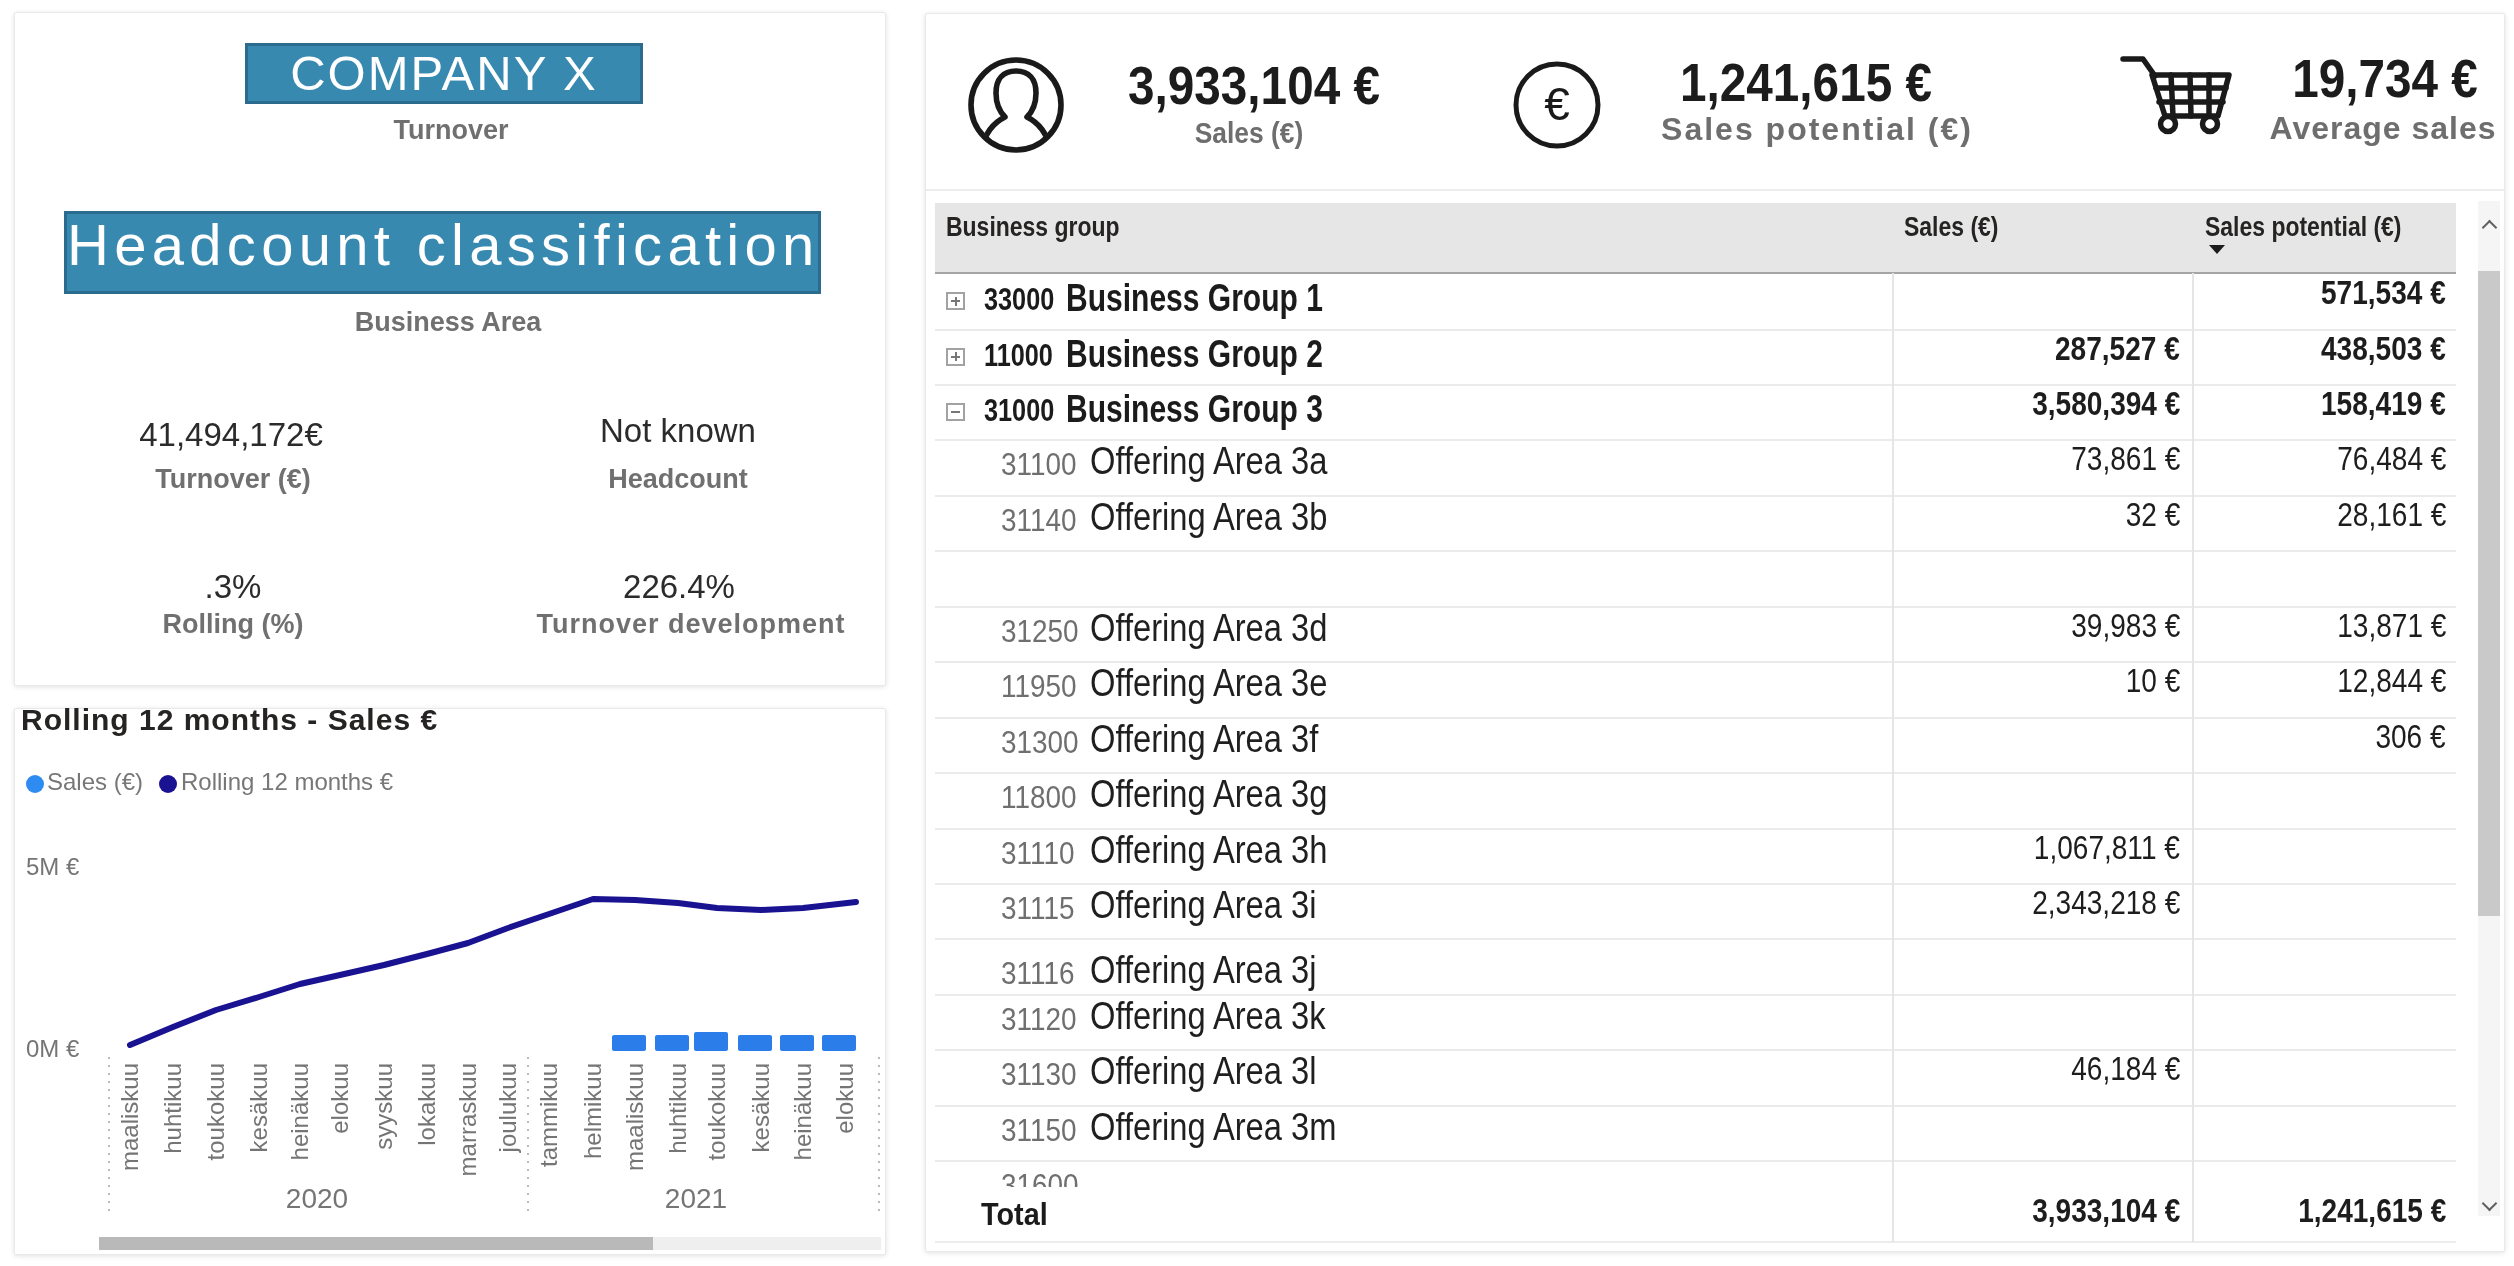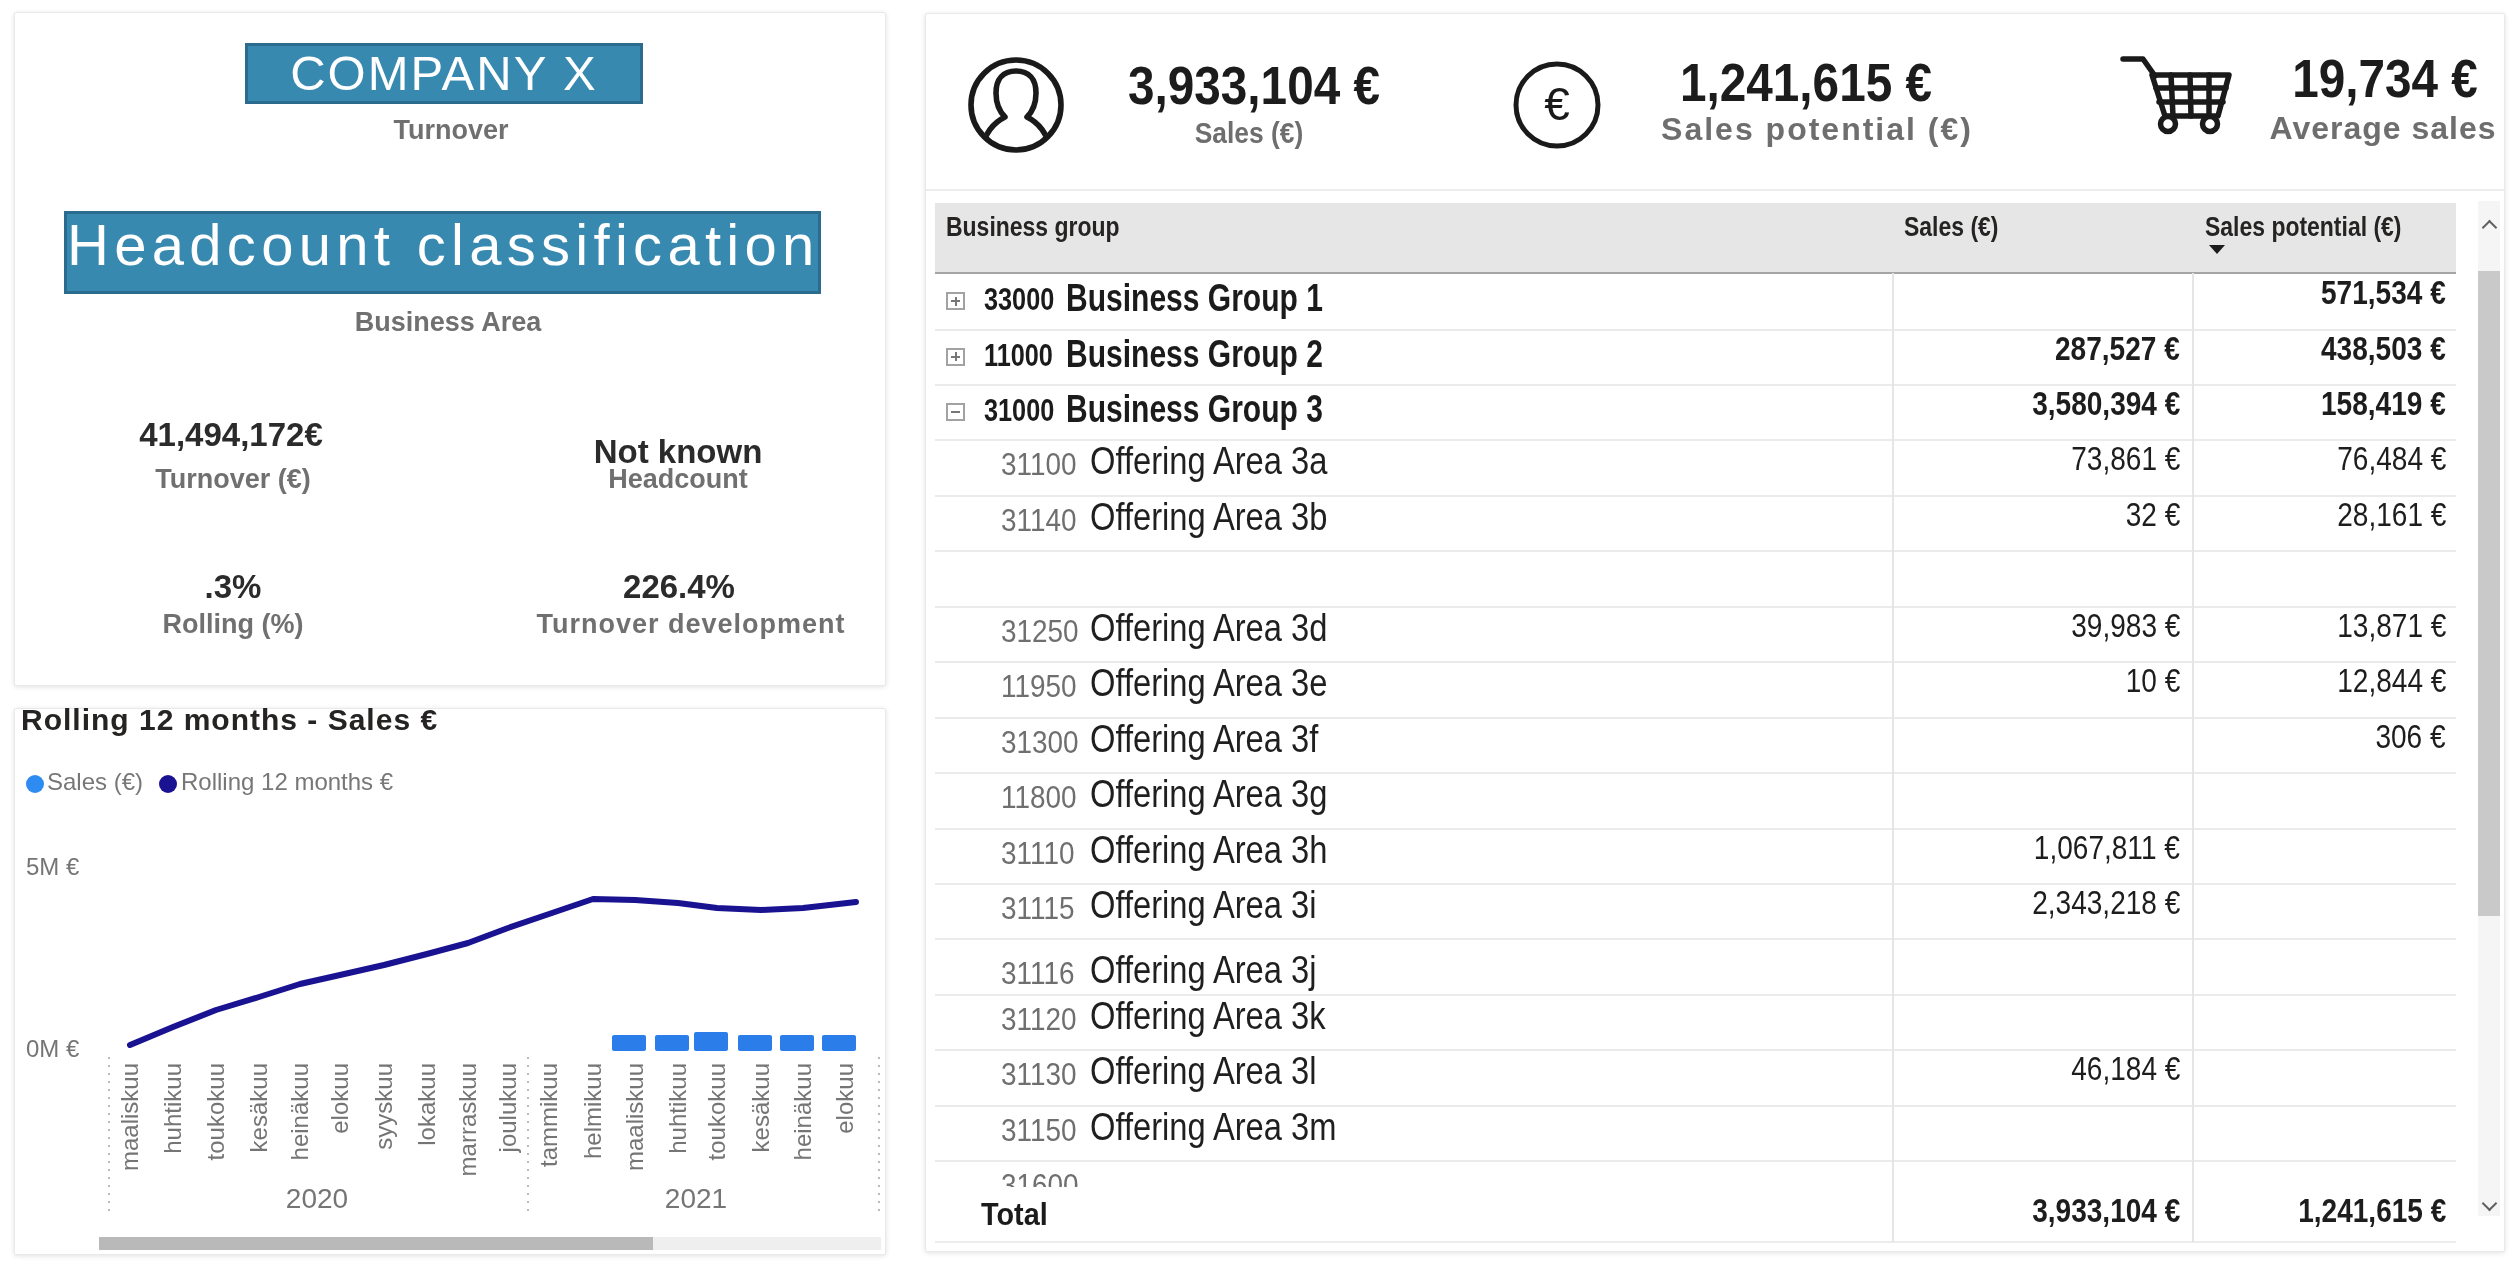--- a/index.html
+++ b/index.html
@@ -1,20 +1,20 @@
 <!DOCTYPE html>
 <html><head><meta charset="utf-8"><title>Dashboard</title><style>
 *{margin:0;padding:0;box-sizing:border-box}
 html,body{width:2514px;height:1266px;background:#fff;font-family:"Liberation Sans",sans-serif;overflow:hidden;position:relative}
 .card{position:absolute;background:#fff;border:1px solid #e9e9e9;box-shadow:0 1px 5px rgba(0,0,0,.12);border-radius:2px}
 .abs{position:absolute}
 .ctr{position:absolute;text-align:center;white-space:nowrap}
 .bluebox{position:absolute;background:#3789b0;border:3px solid #2a6b8e;color:#fff;text-align:center;white-space:nowrap}
 .klab{font-size:27px;font-weight:700;color:#707070}
-.kval{font-size:33px;font-weight:700;color:#2b2b2b}
+.kval{font-size:33px;font-weight:400;color:#2b2b2b}
 .hd{position:absolute;white-space:nowrap;font-weight:700;color:#252423;font-size:28px;transform:scaleX(.82);transform-origin:0 50%}
 .sep{position:absolute;left:9px;width:1521px;height:2px;background:#ebebeb}
 .row{position:absolute;left:0;right:0;height:56px;line-height:56px;white-space:nowrap}
 .pcd{position:absolute;left:58px;top:-2px;height:56px;line-height:56px;font-size:32px;font-weight:700;color:#1b1b1b;transform:scaleX(.79);transform-origin:0 50%}
 .pnm{position:absolute;left:140px;top:-3px;height:56px;line-height:56px;font-size:38px;font-weight:700;color:#1b1b1b;transform:scaleX(.79);transform-origin:0 50%;white-space:nowrap}
 .ccd{position:absolute;left:75px;top:-2px;height:56px;line-height:56px;font-size:31px;color:#6f6f6f;transform:scaleX(.9);transform-origin:0 50%}
 .cnm{position:absolute;left:164px;top:-6px;height:56px;line-height:56px;font-size:38px;color:#1f1f1f;transform:scaleX(.86);transform-origin:0 50%;white-space:nowrap}
 .va{position:absolute;top:-8px;height:56px;line-height:56px;text-align:right;transform:scaleX(.85);transform-origin:100% 50%;font-size:33px;color:#1d1d1d;white-space:nowrap}
 .c2{right:324px}
 .c3{right:58px}
@@ -24,21 +24,21 @@
 .pm.plus u{position:absolute;left:6.5px;top:2.5px;width:2px;height:9px;background:#777}
 .chev{position:absolute;width:11px;height:11px;border-left:2.5px solid #606060;border-top:2.5px solid #606060}
 </style></head><body>
 <div class="card" style="left:14px;top:12px;width:872px;height:674px">
 <div class="bluebox" style="left:230px;top:30px;width:398px;height:61px;font-size:49px;line-height:55px;letter-spacing:2px">COMPANY X</div>
 <div class="ctr klab" style="left:436px;top:102px;width:400px;margin-left:-200px">Turnover</div>
 <div class="bluebox" style="left:49px;top:198px;width:757px;height:83px;font-size:58px;line-height:62px;letter-spacing:5.3px">Headcount classification</div>
 <div class="ctr klab" style="left:433px;top:294px;width:400px;margin-left:-200px">Business Area</div>
 <div class="ctr kval" style="left:216px;top:403px;width:400px;margin-left:-200px">41,494,172€</div>
 <div class="ctr klab" style="left:218px;top:451px;width:400px;margin-left:-200px">Turnover (€)</div>
-<div class="ctr kval" style="left:663px;top:420px;width:400px;margin-left:-200px">Not known</div>
+<div class="ctr kval" style="left:663px;top:399px;width:400px;margin-left:-200px">Not known</div>
 <div class="ctr klab" style="left:663px;top:451px;width:400px;margin-left:-200px">Headcount</div>
 <div class="ctr kval" style="left:218px;top:555px;width:400px;margin-left:-200px">.3%</div>
 <div class="ctr klab" style="left:218px;top:596px;width:400px;margin-left:-200px">Rolling (%)</div>
 <div class="ctr kval" style="left:664px;top:555px;width:400px;margin-left:-200px">226.4%</div>
 <div class="ctr klab" style="left:676px;top:596px;width:500px;margin-left:-250px;letter-spacing:1px">Turnover development</div>
 </div>
 <div class="card" style="left:14px;top:708px;width:872px;height:547px">
 <div class="abs" style="left:6px;top:-6px;font-size:30px;font-weight:700;color:#252423;white-space:nowrap;letter-spacing:1px">Rolling 12 months - Sales €</div>
 <div class="abs" style="left:11px;top:66px;width:18px;height:18px;border-radius:50%;background:#2e8bf2"></div>
 <div class="abs" style="left:32px;top:59px;font-size:24px;color:#777">Sales (€)</div>

